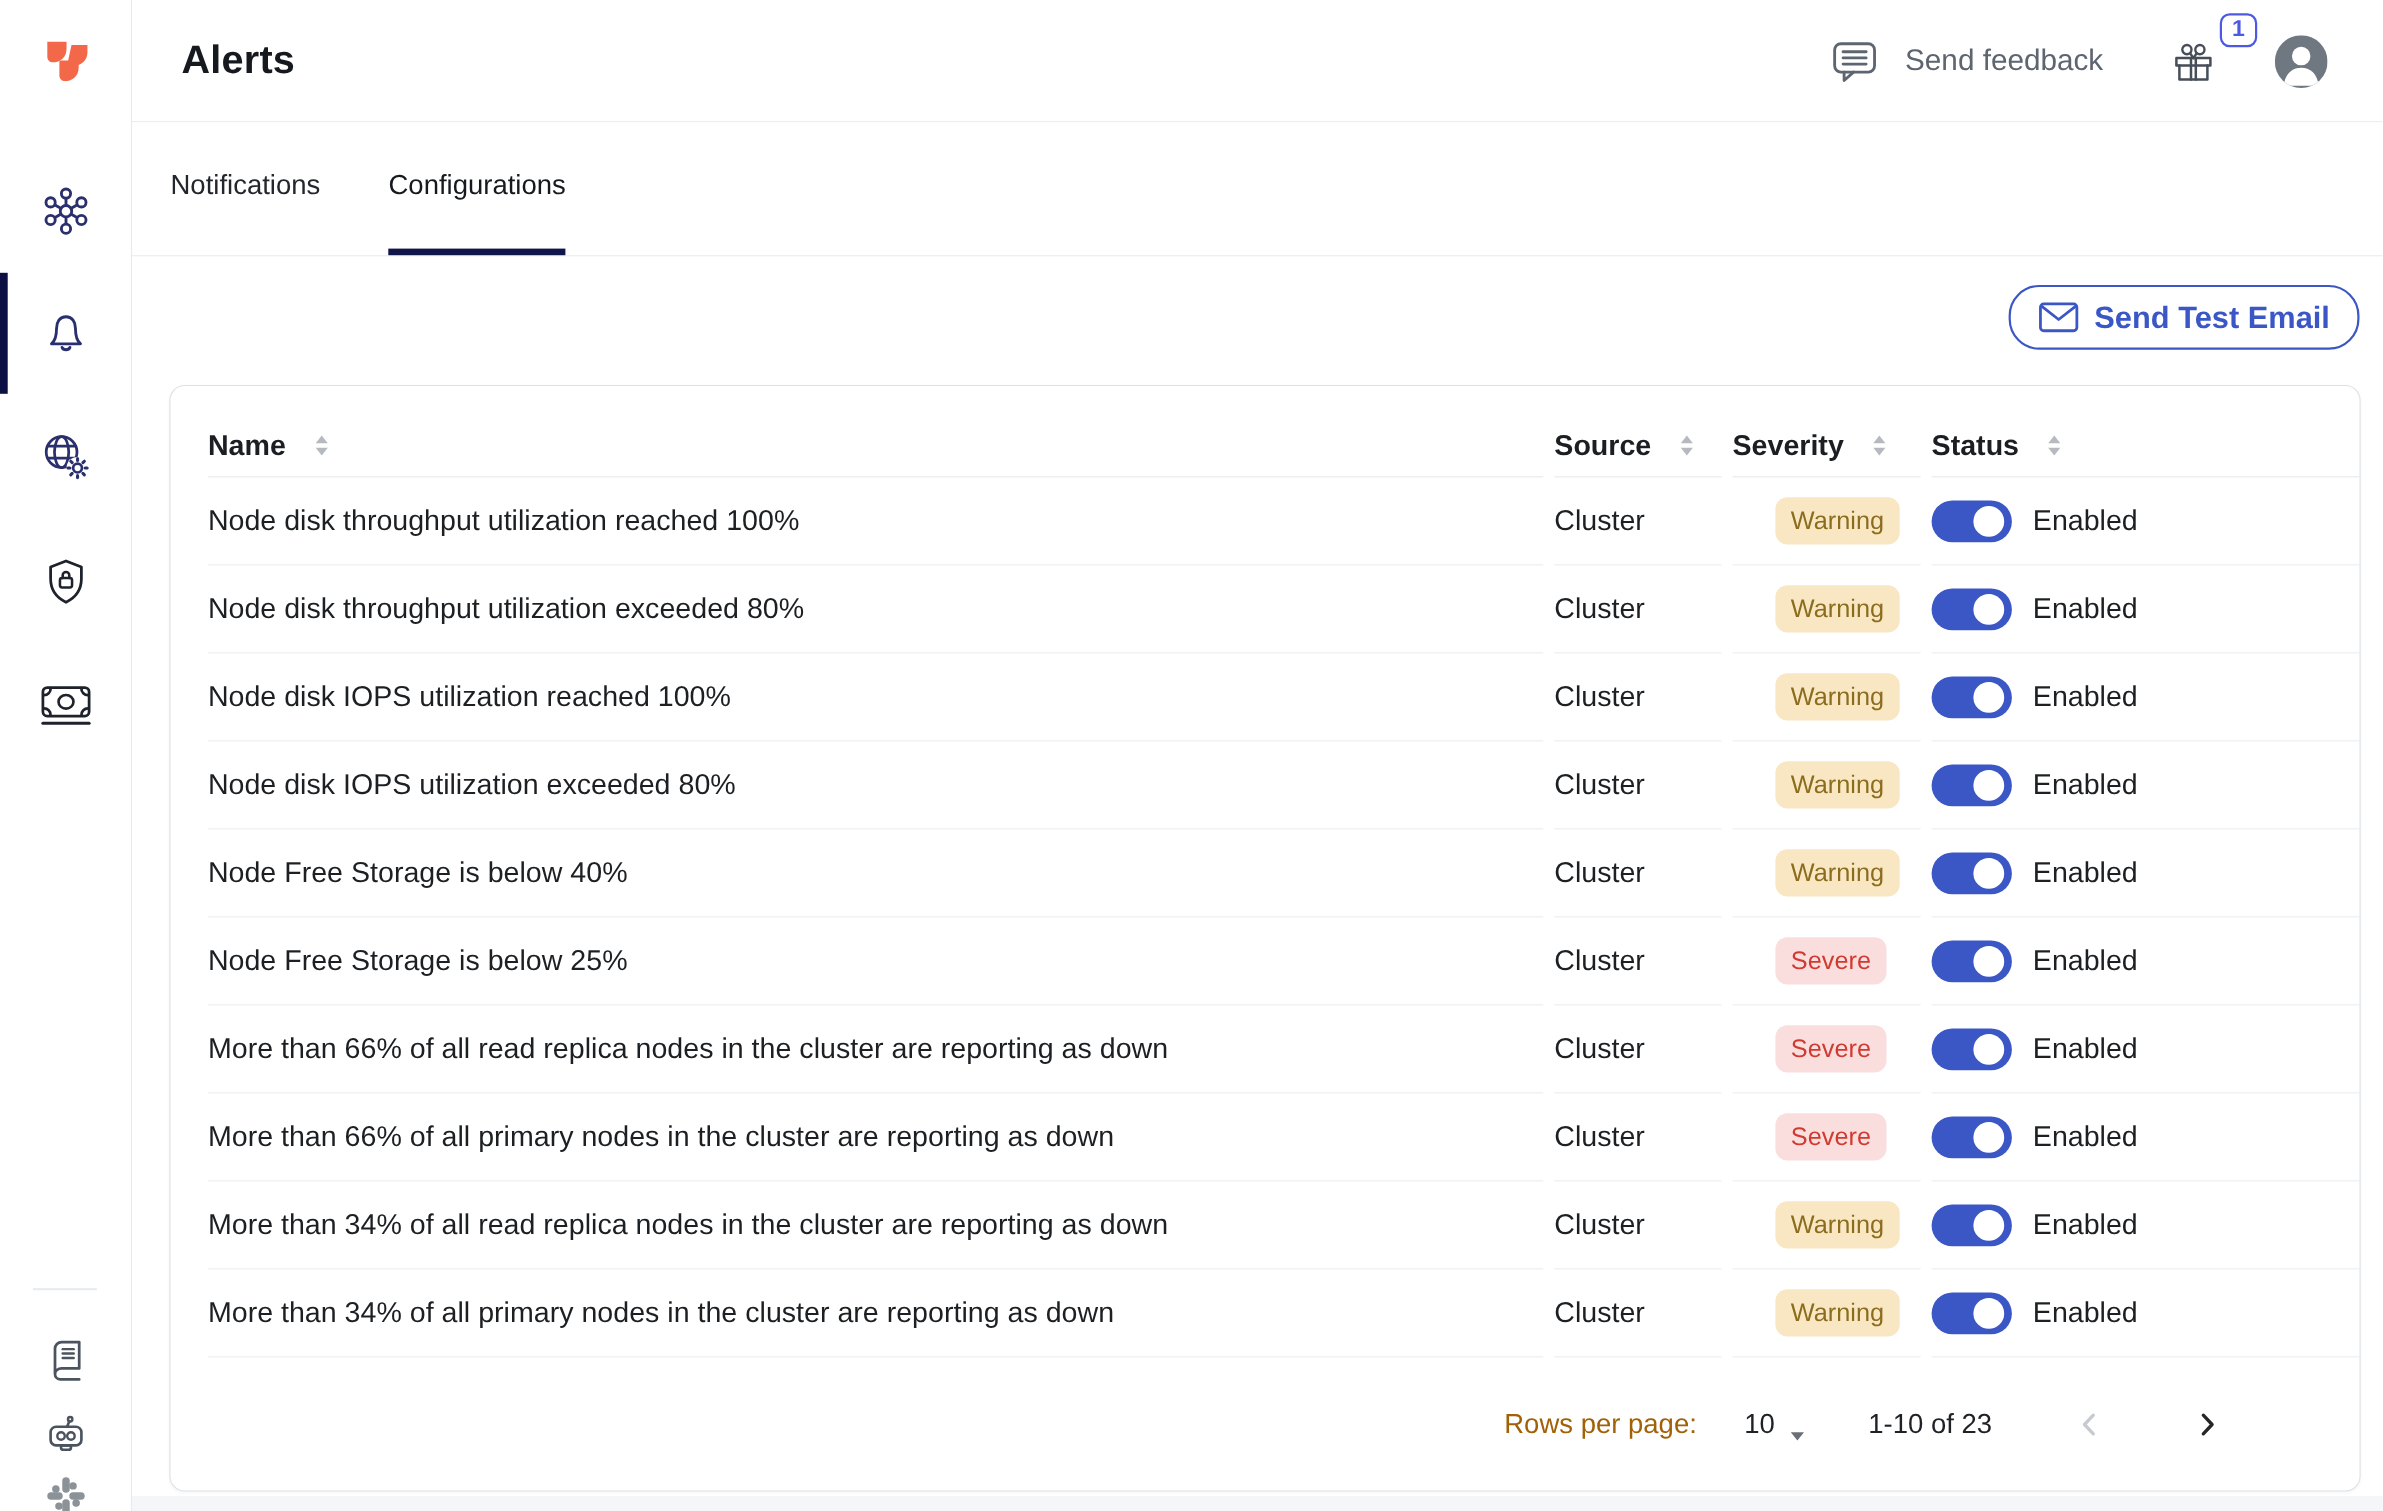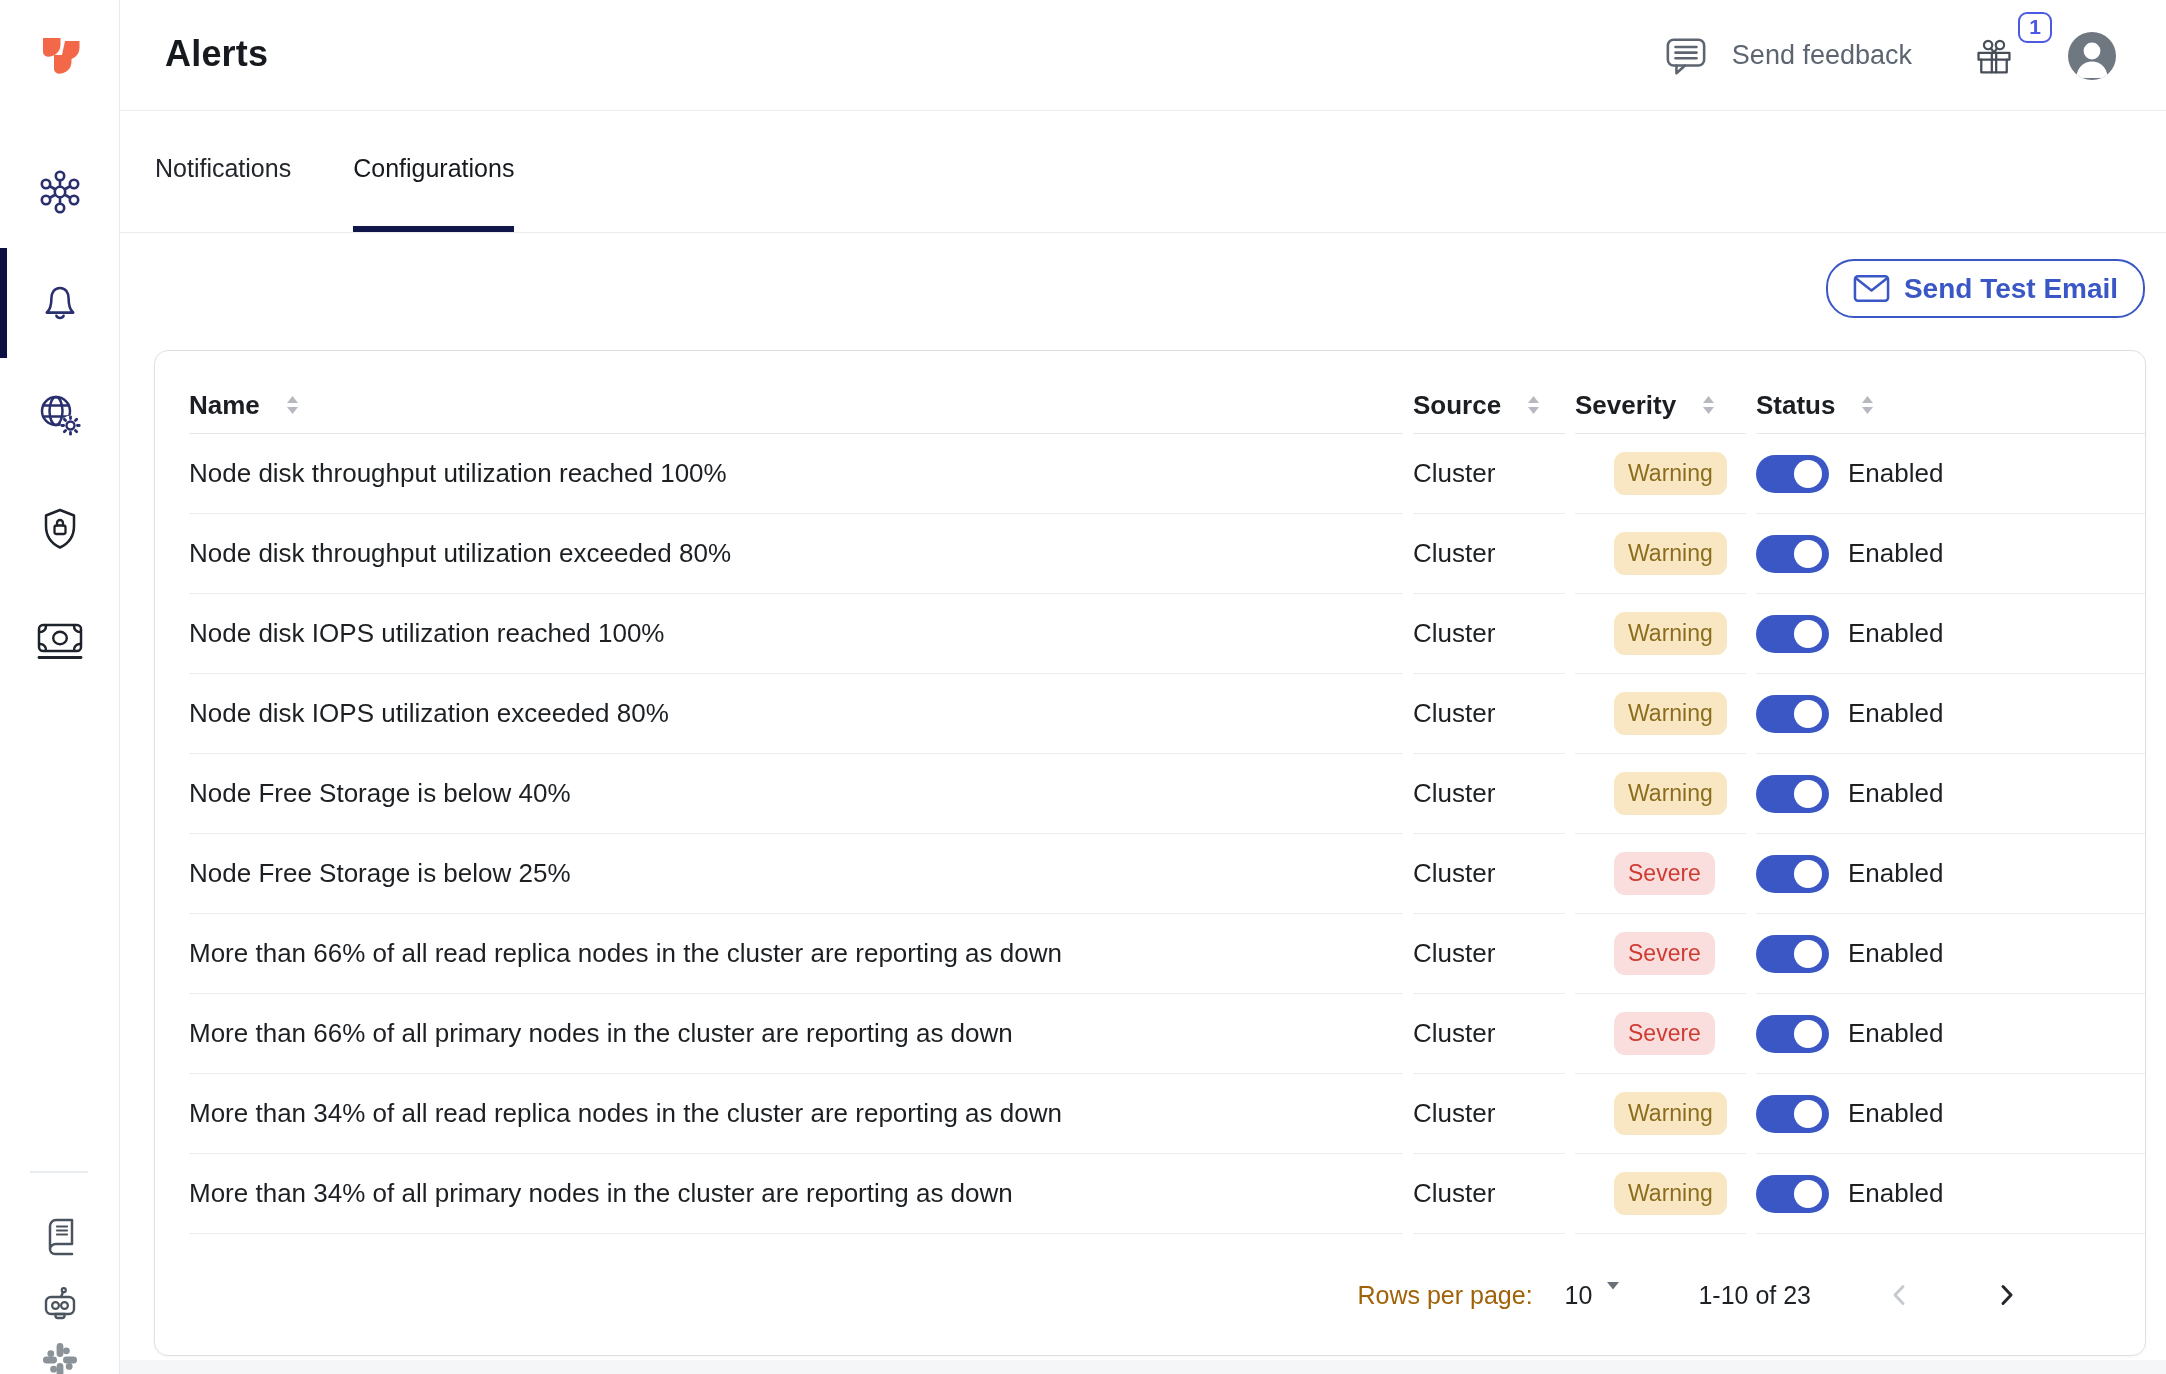--- a/index.html
+++ b/index.html
@@ -43,22 +43,22 @@
   .badge { display:inline-flex; align-items:center; height:43px; padding:0 14px; border-radius:11px; font-size:23px; line-height:1;margin-left:39px; }
   .badge.warning { background:var(--warning-bg,#f8e7c2); color:var(--warning-text,#8c6d1e); }
   .badge.severe  { background:var(--severe-bg,#f9dedd); color:var(--severe-text,#cf3a31); }
   .toggle { position:relative; width:73px; height:38px; border-radius:19px; background:var(--accent-blue,#3a57c5); cursor:pointer; flex:none; }
   .toggle .knob { position:absolute; left:38px; top:5px; width:28px; height:28px; border-radius:50%; background:#fff; }
   .status-cell { gap:19px; }
 
   
   .pagination { height:122px; display:flex; align-items:center; justify-content:flex-end; padding-right:122px; font-size:25px; color:#1e2125; }
   .rpp-label { color:#a16207; }
-  .rpp-select { display:flex; align-items:flex-start; gap:14px; margin-left:32px; cursor:pointer; }
-  .page-range { margin-left:78px; }
+  .rpp-select { display:flex; align-items:flex-end; gap:14px; margin-left:43px; cursor:pointer; }
+  .page-range { margin-left:57px; }
   .pg-btn { margin-left:72px; width:34px; height:34px; display:flex; align-items:center; justify-content:center; cursor:pointer; }
 
   svg { display:block; }
 </style>
 </head>
 <body>
 
 <div class="sidebar">
   <div class="side-icon" style="top:31px">
     <svg width="50" height="50" viewBox="0 0 48 48">

